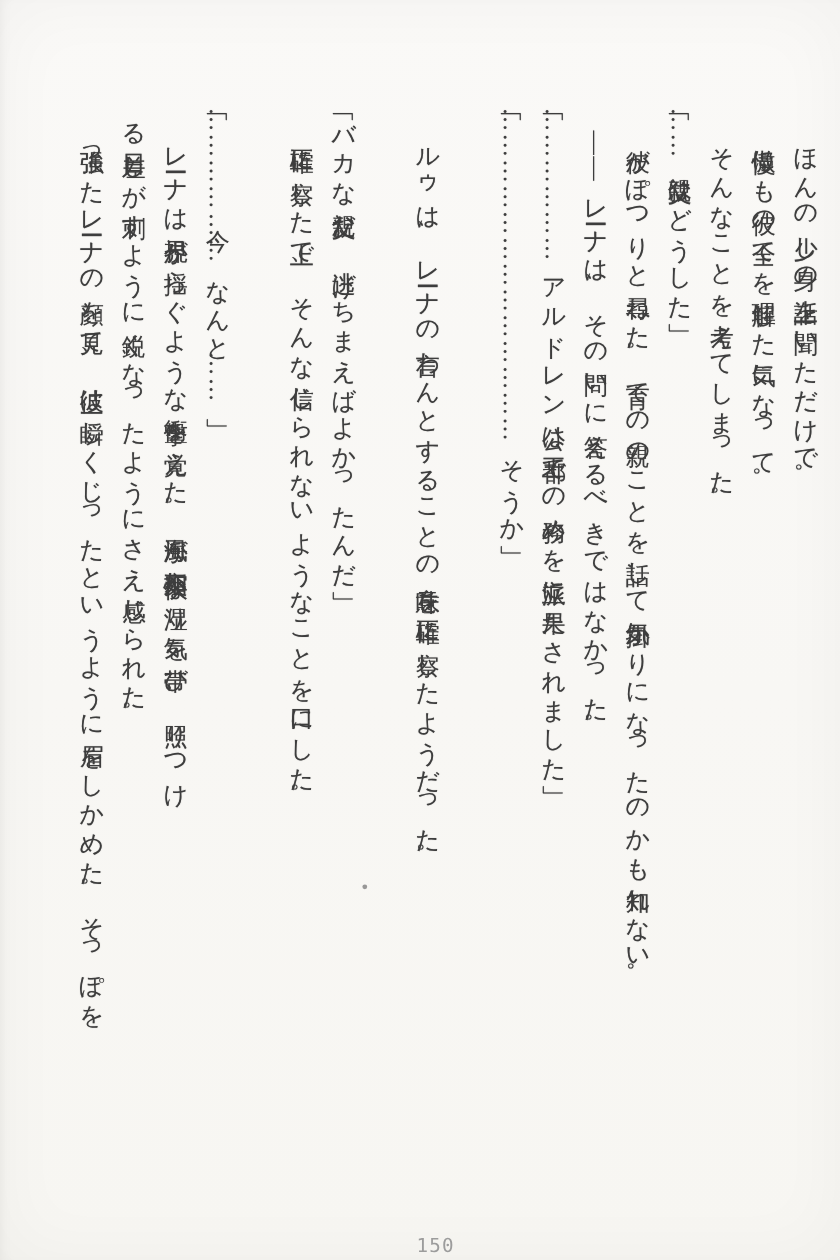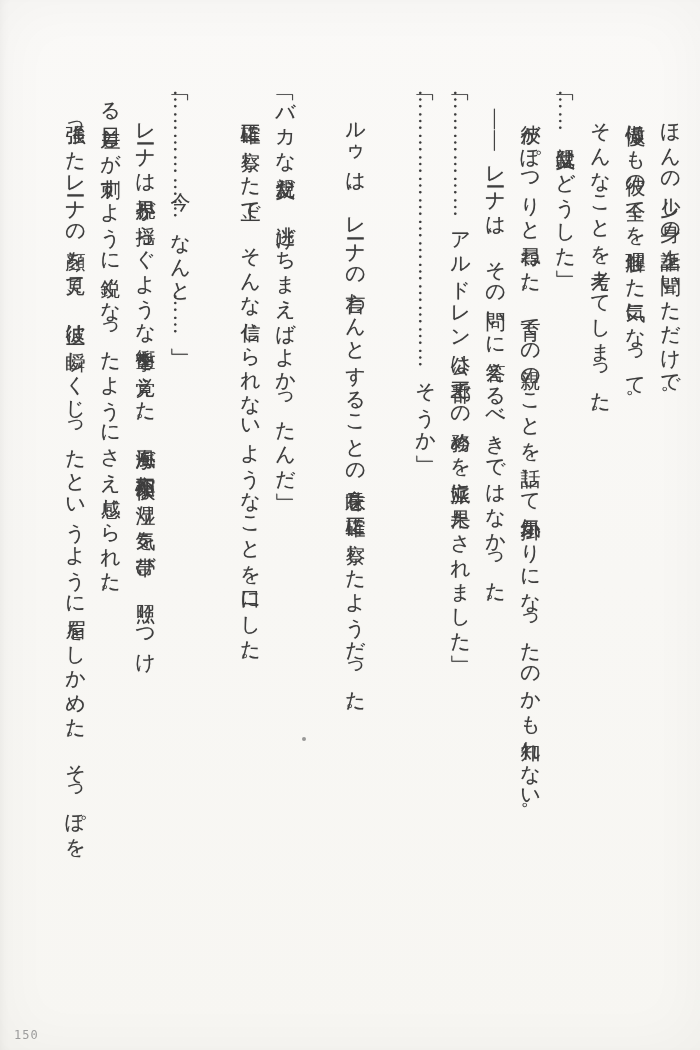--- a/index.html
+++ b/index.html
@@ -41,25 +41,26 @@
   }
   .text-area p.line.indent {
     text-indent: 21px;      
   }
   .text-area p.line.blank::before {
     content: "\00a0";       
   }
   .page-number {
     position: absolute;
     top: 1028px;
-    left: 4px;
+    left: 16px;
     right: 0;
+    text-align: center;
     text-indent: 10px;
     font-family: "DejaVu Sans Mono", "Liberation Mono", monospace;
-    font-size: 12px;
+    font-size: 16px;
     letter-spacing: 1px;
     color: #9c9c9c;
   }
   .speck {
     position: absolute;
     left: 302px;
     top: 737px;
     width: 4px;
     height: 4px;
     border-radius: 50%;

